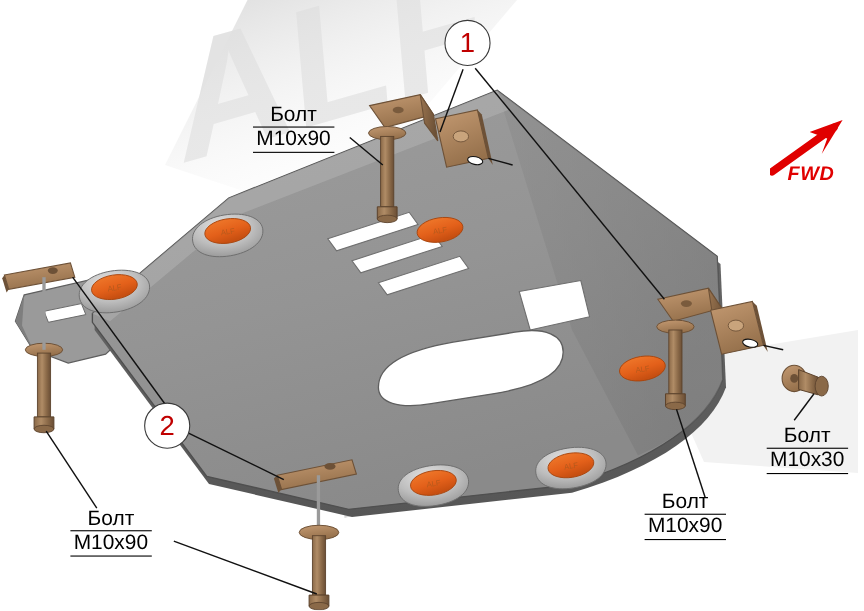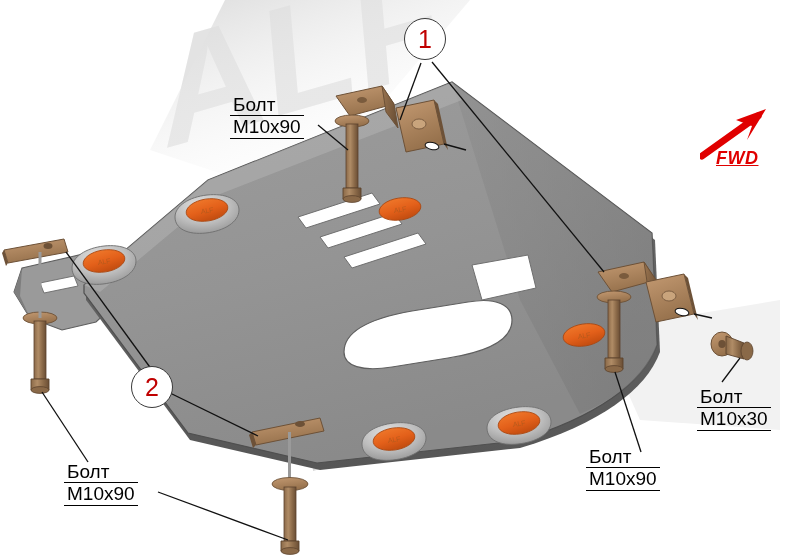--- a/index.html
+++ b/index.html
@@ -26,20 +26,21 @@
   }
   #wm-top{left:150px;top:-30px;font-size:150px;transform:rotate(-16deg);}
   #wm-bottom{left:290px;top:290px;font-size:150px;transform:rotate(-16deg);color:#8e8e8e;opacity:.35;}
 
   
   .label{
     position:absolute;
     font-size:19px;
     color:#000;
     line-height:1.12;
+    text-align:center;
     white-space:nowrap;
   }
   .label .ln{display:block;border-bottom:1.6px solid #000;padding:0 3px;}
 
   
   .balloon{
     position:absolute;
     width:42px;height:42px;
     border:1.6px solid #3a3a3a;
     border-radius:50%;
@@ -50,21 +51,20 @@
     display:flex;align-items:center;justify-content:center;
     box-sizing:border-box;
   }
 
   
   #fwd-group{position:absolute;left:700px;top:104px;width:80px;height:70px;}
   #fwd-text{
     position:absolute;left:16px;top:44px;
     color:#e00000;font-style:italic;font-weight:bold;font-size:18px;
     letter-spacing:.5px;
-    text-decoration:underline;
   }
 </style>
 </head>
 <body>
 
 <div id="stage">
 
   <div class="wm" id="wm-top">ALF</div>
   <div class="wm" id="wm-bottom">ECO</div>
 

